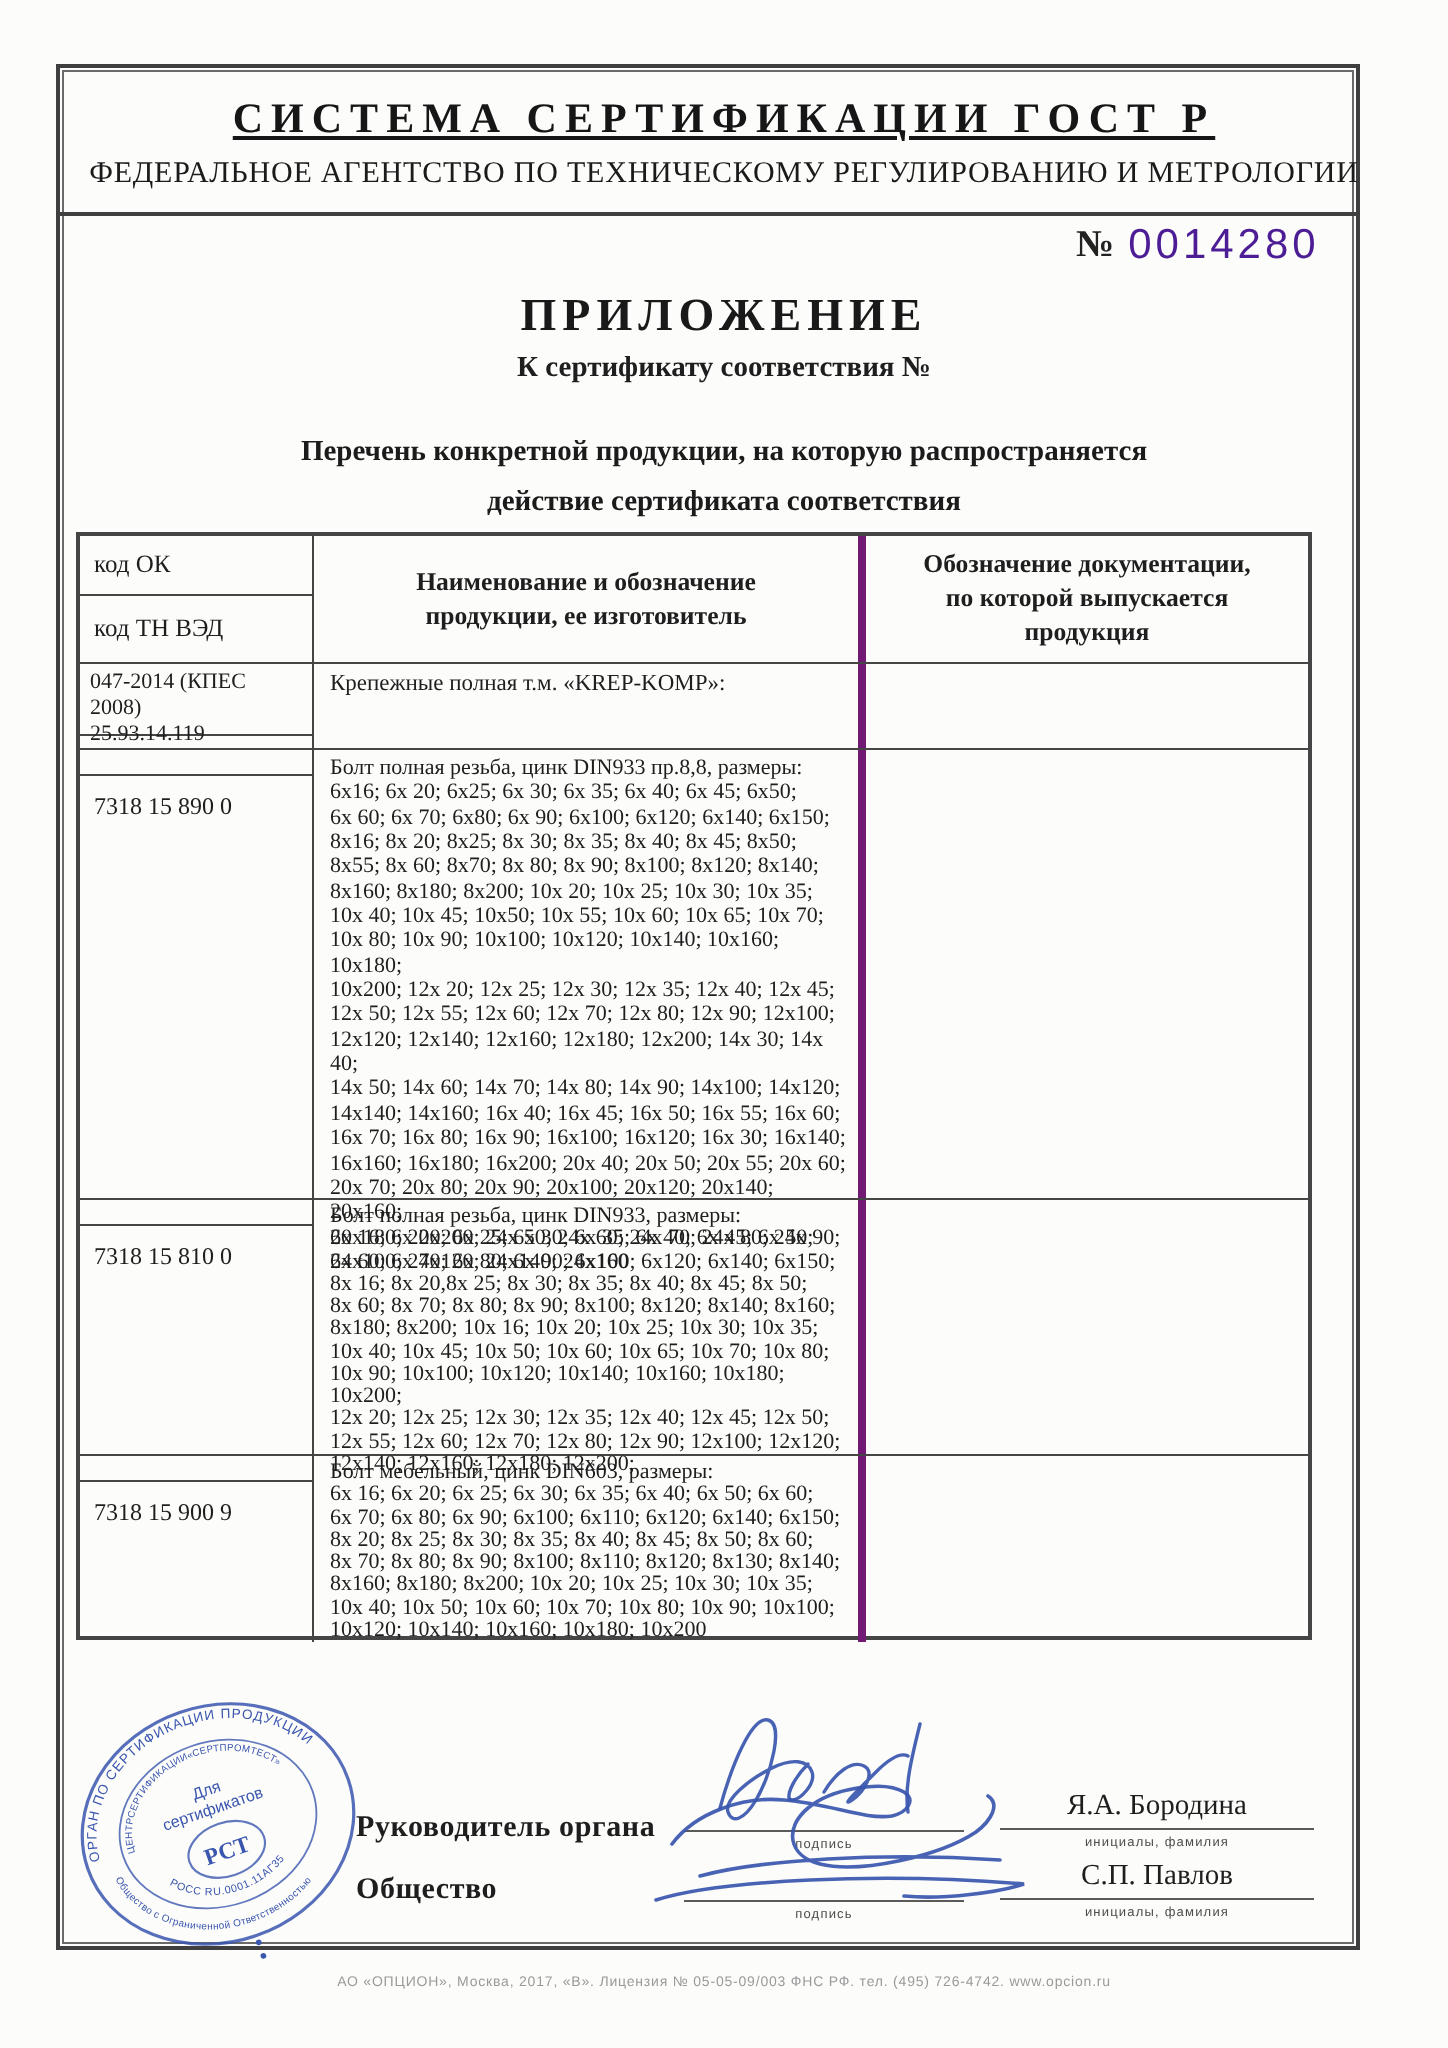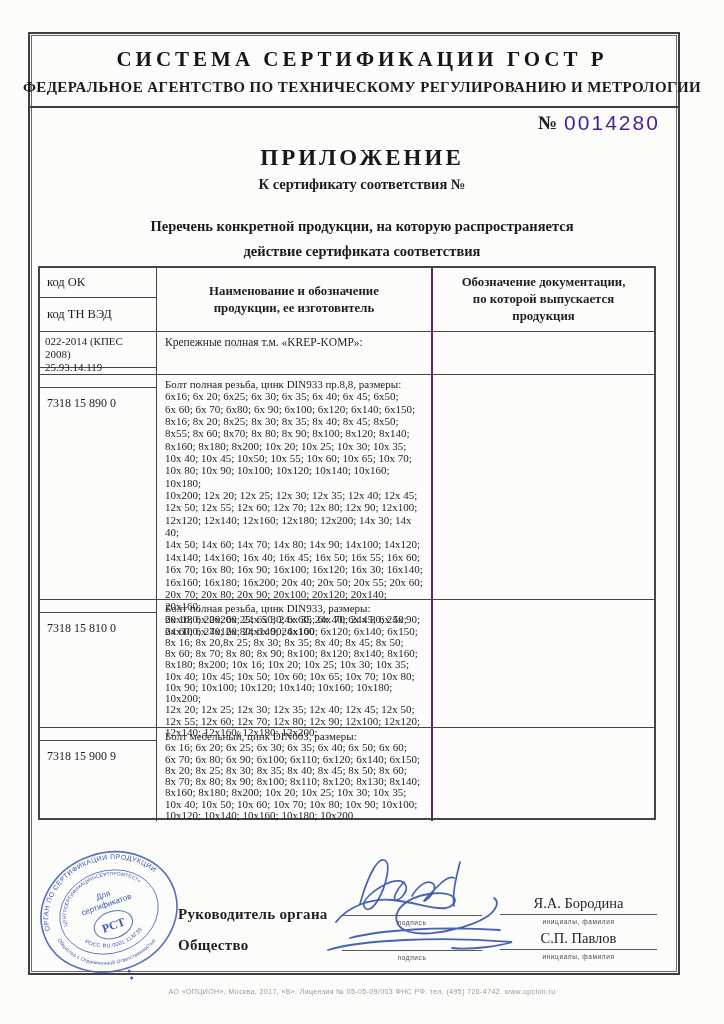--- a/index.html
+++ b/index.html
@@ -3,23 +3,23 @@
 <meta charset="utf-8">
 <style>
   * { box-sizing: border-box; margin: 0; padding: 0; }
   body { background:#e9e9e9; font-family:"Liberation Serif", serif; }
   .page { position:relative; width:724px; height:1024px; margin:0 auto; background:#fcfcfb; overflow:hidden; color:#1e1e1e; }
 
   .frame { position:absolute; left:28px; top:32px; width:652px; height:943px; border:2px solid #3f3f3f; }
   .frame::before { content:""; position:absolute; inset:1px; border:1px solid #6a6a6a; }
 
   .sys-title { position:absolute; top:47px; left:0; width:100%; text-align:center;
-    font-weight:bold; font-size:21px; letter-spacing:4px; color:#161616; }
+    font-weight:bold; font-size:21px; letter-spacing:4px; color:#161616;text-decoration:underline; }
   .agency { position:absolute; top:79px; left:0; width:100%; text-align:center;
-    font-weight:bold; font-size:15px; letter-spacing:0.4px; color:#1b1b1b; }
+    font-weight:normal; font-size:15px; letter-spacing:0.4px; color:#1b1b1b; }
   .hr1 { position:absolute; top:106px; left:30px; width:648px; height:2px; background:#3f3f3f; }
 
   .numline { position:absolute; left:538px; top:111px; display:flex; align-items:center; gap:7px; }
   .numsign { font-size:19px; font-weight:bold; color:#222; }
   .numval { font-family:Liberation Sans, sans-serif; font-size:21px; color:#4c1d95; letter-spacing:2px; }
 
   .doc-title { position:absolute; top:145px; left:0; width:100%; text-align:center;
     font-weight:bold; font-size:23px; letter-spacing:3px; color:#191919; }
 
   .certline { position:absolute; top:176px; left:0; width:100%; display:flex;
@@ -31,21 +31,21 @@
   .subtitle { position:absolute; top:214px; left:0; width:100%; text-align:center;
     font-weight:bold; font-size:14.5px; line-height:25px; color:#1b1b1b; }
 
   .pre { white-space:pre-line; }
 
   .ctable { position:absolute; left:38px; top:266px; width:618px; height:554px;
     border:2px solid #454545; display:flex; flex-direction:column; }
   .trow { display:flex; border-bottom:1px solid #454545; }
   .trow:last-child { border-bottom:none; }
   .c1 { width:117px; border-right:1px solid #454545; display:flex; flex-direction:column; }
-  .c2 { width:276px; border-right:2px solid #701a75; padding:3px 6px 0 8px; font-size:11px; }
+  .c2 { width:276px; border-right:4px solid #701a75; padding:3px 6px 0 8px; font-size:11px; }
   .c3 { flex:1; }
   .thead { height:64px; }
   .h1top { height:32px; border-bottom:1px solid #454545; padding:7px 7px; font-size:12.5px; }
   .h1bot { padding:9px 7px; font-size:12.5px; }
   .hc { display:flex; align-items:center; justify-content:center; text-align:center;
     font-weight:bold; font-size:12.8px; line-height:17px; padding:0 8px; }
   .r0 { height:43px; }
   .r1 { height:225px; }
   .r2 { height:128px; }
   .r3 { flex:1; }
@@ -117,21 +117,21 @@
         <div class="h1bot">код ТН ВЭД</div>
       </div>
       <div class="c2 hc pre">Наименование и обозначение
 продукции, ее изготовитель</div>
       <div class="c3 hc pre">Обозначение документации,
 по которой выпускается продукция</div>
     </div>
 
     <div class="trow r0">
       <div class="c1">
-        <div class="c1top pre">022-2014 (КПЕС 2008)
+        <div class="c1top pre">047-2014 (КПЕС 2008)
 25.93.14.119</div>
         <div class="c1bot"></div>
       </div>
       <div class="c2 pre">Крепежные полная т.м. «KREP-KOMP»:</div>
       <div class="c3"></div>
     </div>
 
     <div class="trow r1">
       <div class="c1">
         <div class="c1top pre"></div>

